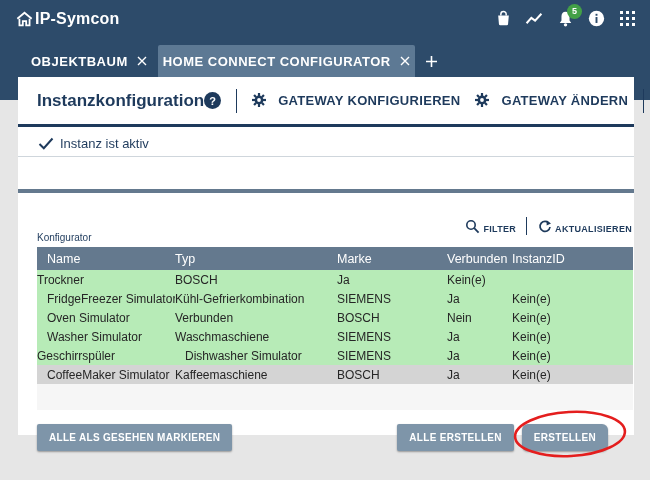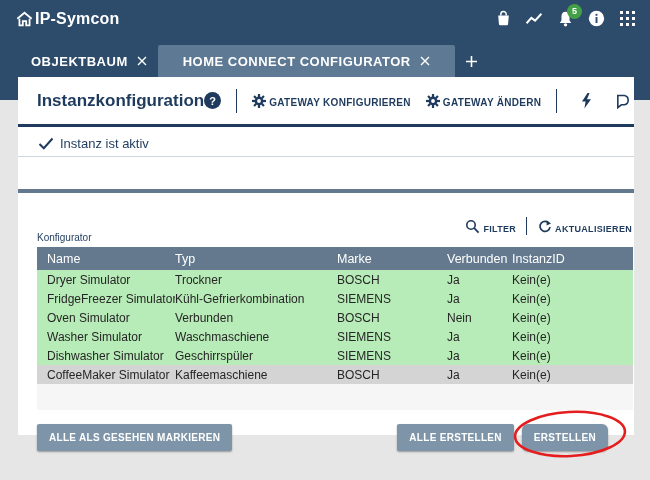--- a/index.html
+++ b/index.html
@@ -11,32 +11,32 @@
   .topbar { position:absolute; top:0; left:0; width:650px; height:37px; display:flex; align-items:center; padding:0 14px 0 15px; }
   .logo { display:flex; align-items:center; gap:1px; }
   .logo-text { color:#fff; font-size:16px; font-weight:bold; letter-spacing:.2px; }
   .topbar-icons { margin-left:auto; display:flex; align-items:center; gap:13px; }
   .tb-icon { position:relative; width:18px; height:18px; display:flex; align-items:center; justify-content:center; cursor:pointer; }
   .badge { position:absolute; top:-6px; right:-8px; min-width:15px; height:15px; border-radius:8px; background:#43a047; color:#fff; font-size:9px; font-weight:bold; display:flex; align-items:center; justify-content:center; padding:0 3px; }
 
   
   .tabrow { position:absolute; top:37px; left:0; width:650px; height:40px; display:flex; align-items:flex-end; padding-left:20px; }
   .tab { height:32px; display:flex; align-items:center; gap:9px; padding:0 11px; color:#fff; font-size:13px; font-weight:bold; letter-spacing:.5px; cursor:pointer; border-radius:2px 2px 0 0; }
-  .tab.active { background:#5d7994; padding:0 25px; }
+  .tab.active { background:#5d7994; padding:0 5px; }
   .newtab { height:32px; display:flex; align-items:center; padding:0 10px; cursor:pointer; }
 
   
   .card { position:absolute; top:77px; left:18px; width:616px; height:358px; background:#fff; }
 
   .card-header { position:absolute; top:0; left:0; width:100%; height:50px; display:flex; align-items:center; padding:0 28px 0 19px; border-bottom:3px solid #1e3a5c; }
   .page-title { font-size:17px; font-weight:bold; color:#1e3a5c; }
   .hdr-actions { margin-left:auto; display:flex; align-items:center; gap:15px; }
   .help-circle { width:17px; height:17px; border-radius:50%; background:#1e3a5c; color:#fff; font-size:11px; font-weight:bold; display:flex; align-items:center; justify-content:center; cursor:pointer; }
   .vsep { width:1px; height:24px; background:#1e3a5c; }
-  .txt-btn { display:flex; align-items:flex-end; gap:3px; cursor:pointer; color:#1e3a5c; font-size:10px; font-weight:bold; letter-spacing:.3px; white-space:nowrap; }
+  .txt-btn { display:flex; align-items:flex-start; gap:12px; cursor:pointer; color:#1e3a5c; font-size:13px; font-weight:bold; letter-spacing:.3px; white-space:nowrap; }
   .icon-btn { width:16px; height:16px; display:flex; align-items:center; justify-content:center; cursor:pointer; }
   .gap-wide { margin-left:6px; }
 
   .status-row { position:absolute; top:53px; left:0; width:100%; height:27px; display:flex; align-items:center; gap:6px; padding-left:20px; border-bottom:1px solid #cfd6dc; color:#1e3a5c; font-size:13px; }
 
   .divider { position:absolute; top:112px; left:0; width:100%; height:4px; background:#64798e; }
 
   .meta-right { position:absolute; top:138px; right:2px; height:22px; display:flex; align-items:center; gap:10px; color:#1e3a5c; }
   .meta-link { display:flex; align-items:flex-end; gap:3px; font-size:9px; font-weight:bold; letter-spacing:.3px; cursor:pointer; }
   .vsep2 { width:1px; height:18px; background:#1e3a5c; }
@@ -261,21 +261,20 @@
   <div class="table">
     <div class="thead">
         <div class="thcell c0">Name</div>
         <div class="thcell c1">Typ</div>
         <div class="thcell c2">Marke</div>
         <div class="thcell c3">Verbunden</div>
         <div class="thcell c4">InstanzID</div>
       </div>
     <div>
         <div class="trow new">
-          <div class="tcell c0">Dryer Simulator</div>
           <div class="tcell c1">Trockner</div>
           <div class="tcell c2">BOSCH</div>
           <div class="tcell c3">Ja</div>
           <div class="tcell c4">Kein(e)</div>
         </div>
         <div class="trow new">
           <div class="tcell c0">FridgeFreezer Simulator</div>
           <div class="tcell c1">Kühl-Gefrierkombination</div>
           <div class="tcell c2">SIEMENS</div>
           <div class="tcell c3">Ja</div>
@@ -289,22 +288,22 @@
           <div class="tcell c4">Kein(e)</div>
         </div>
         <div class="trow new">
           <div class="tcell c0">Washer Simulator</div>
           <div class="tcell c1">Waschmaschiene</div>
           <div class="tcell c2">SIEMENS</div>
           <div class="tcell c3">Ja</div>
           <div class="tcell c4">Kein(e)</div>
         </div>
         <div class="trow new">
+          <div class="tcell c1">Geschirrspüler</div>
           <div class="tcell c0">Dishwasher Simulator</div>
-          <div class="tcell c1">Geschirrspüler</div>
           <div class="tcell c2">SIEMENS</div>
           <div class="tcell c3">Ja</div>
           <div class="tcell c4">Kein(e)</div>
         </div>
         <div class="trow seen">
           <div class="tcell c0">CoffeeMaker Simulator</div>
           <div class="tcell c1">Kaffeemaschiene</div>
           <div class="tcell c2">BOSCH</div>
           <div class="tcell c3">Ja</div>
           <div class="tcell c4">Kein(e)</div>

